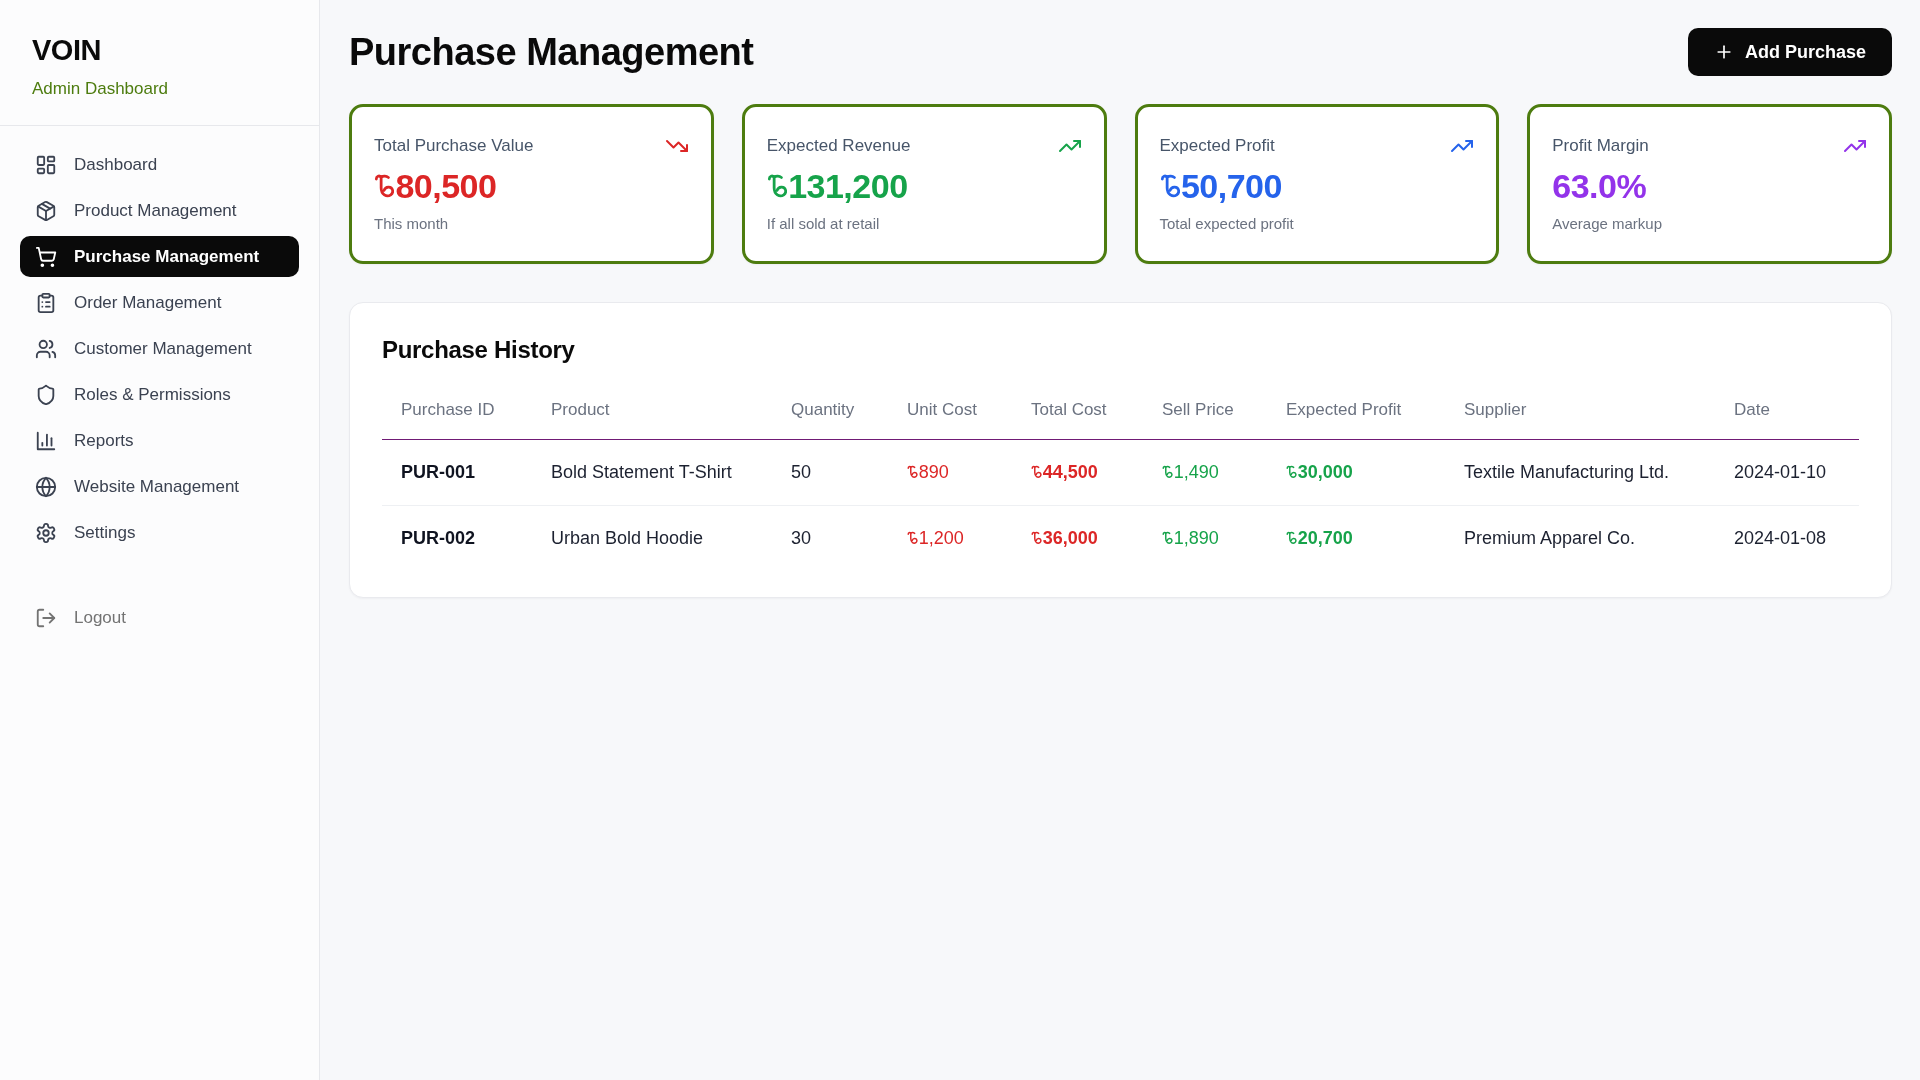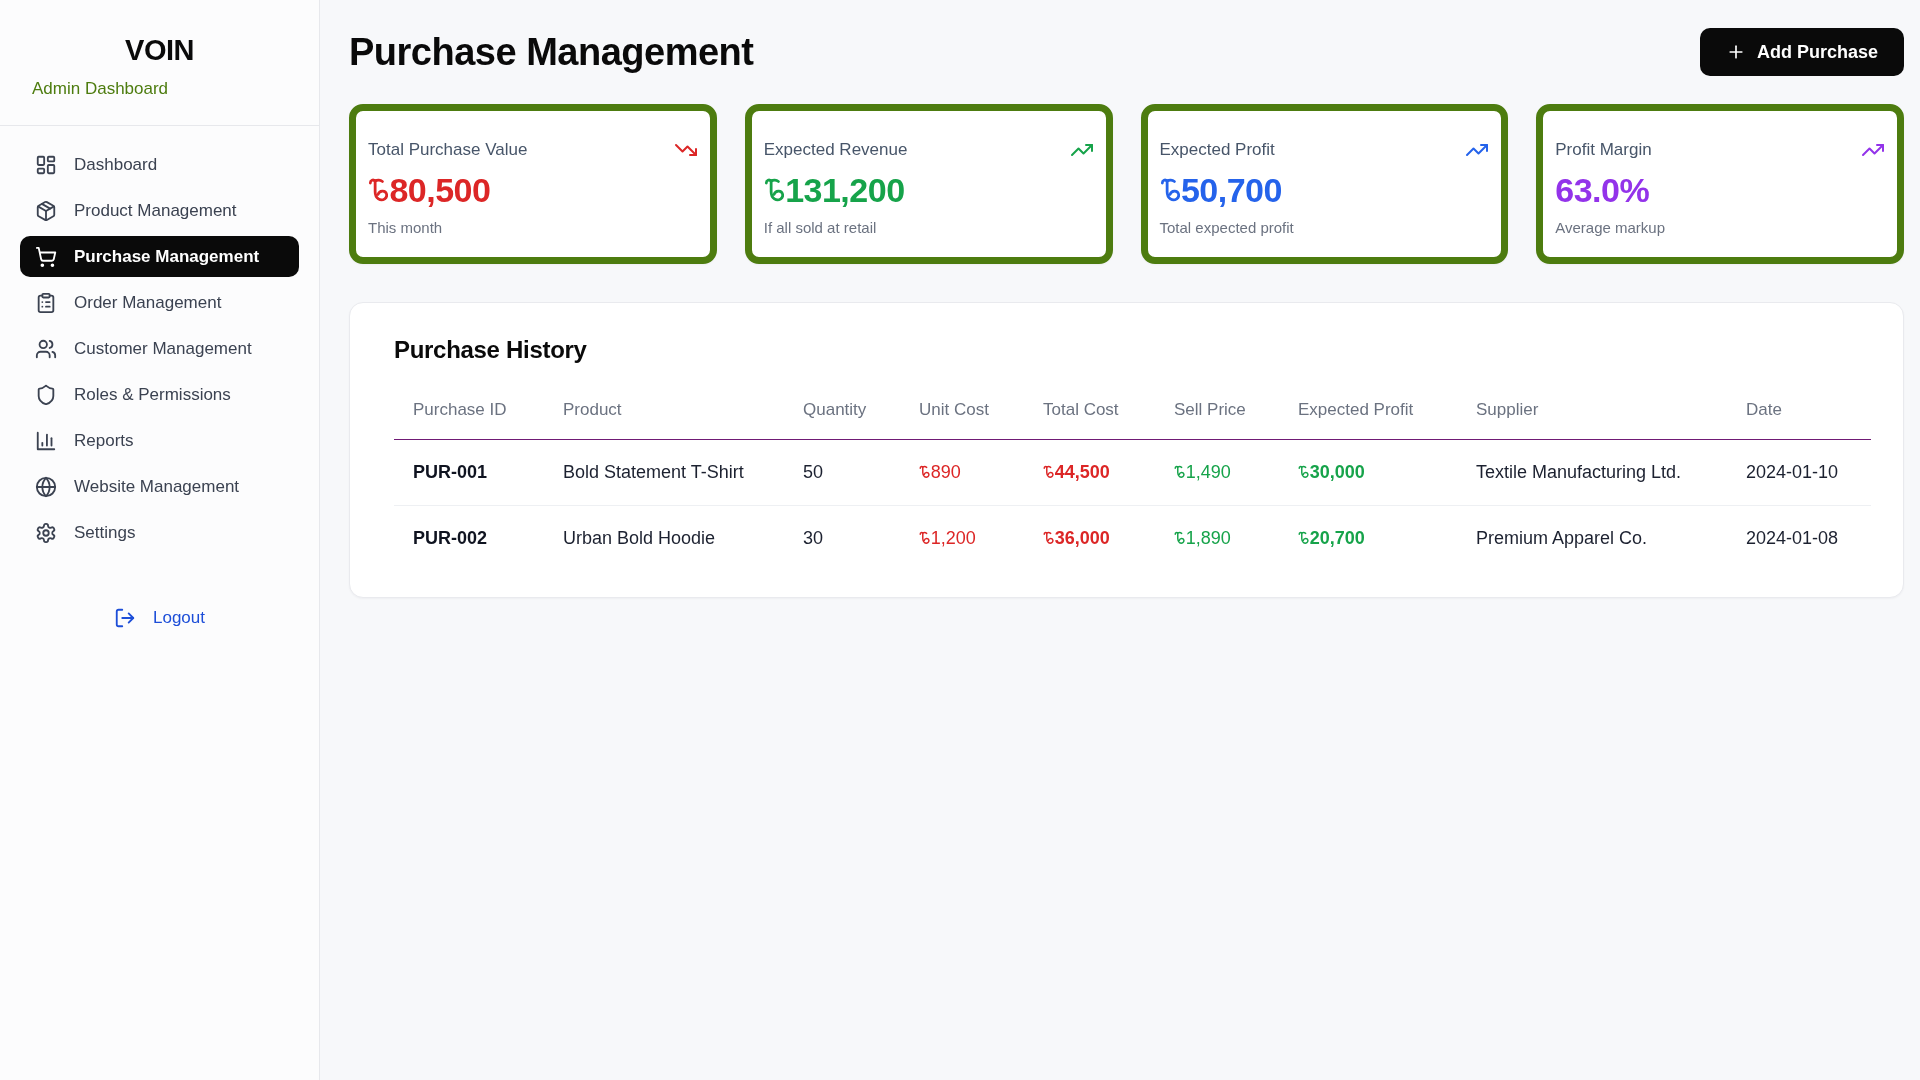--- a/index.html
+++ b/index.html
@@ -11,66 +11,66 @@
     display:flex;
   }
   
   .sidebar {
     width:320px; min-width:320px; height:1080px;
     background:#fcfcfd;
     border-right:1px solid #e7e8ec;
     display:flex; flex-direction:column;
   }
   .brand { padding:34px 32px 26px 32px; }
-  .brand-logo { font-size:29px; font-weight:800; letter-spacing:-0.5px; color:#0a0a0a;text-align:center; }
+  .brand-logo { font-size:29px; font-weight:800; letter-spacing:-0.5px; color:#0a0a0a; }
   .brand-sub { margin-top:12px; font-size:17px; color:#4d7c0f; }
   .sidebar-divider { border:none; border-top:1px solid #e7e8ec; }
   .nav { padding:18px 20px 0 20px; }
   .nav-item {
     display:flex; align-items:center; gap:17px;
     height:41px; padding:0 15px; margin-bottom:5px;
     border-radius:10px; cursor:pointer;
     font-size:17px; color:#3b4251;
   }
   .nav-item svg { width:22px; height:22px; flex:none; }
   .nav-item.active {
     background:#0a0a0a; color:#ffffff; font-weight:600;
   }
-  .nav-item.logout { margin-top:44px; color:#1d4ed8;justify-content:center; }
+  .nav-item.logout { margin-top:44px; color:#737373; }
   
   .main { flex:1; padding:28px 30px 0 29px; }
   .page-header {
     display:flex; align-items:center; justify-content:space-between;
     margin-bottom:28px;
   }
   .page-title { font-size:38px; font-weight:700; color:#0a0a0a; letter-spacing:-0.5px; }
   .add-btn {
     display:flex; align-items:center; gap:11px;
     background:#0a0a0a; color:#ffffff; border:none; cursor:pointer;
     font-family:inherit; font-size:18px; font-weight:600;
     padding:0 26px; height:48px; border-radius:10px;
   }
   .add-btn svg { width:20px; height:20px; }
   
   .cards { display:flex; gap:28px; margin-bottom:38px; }
   .card {
     flex:1; background:#ffffff;
-    border:7px solid #4d7c0f; border-radius:14px;
-    padding:27px 12px; height:160px;
+    border:3px solid #4d7c0f; border-radius:14px;
+    padding:27px 22px; height:160px;
     box-shadow:0 1px 2px rgba(16,24,40,.04);
   }
   .card-top { display:flex; align-items:center; justify-content:space-between; }
   .card-label { font-size:17px; font-weight:500; color:#475569; }
   .card-top svg { width:24px; height:24px; }
   .card-value { font-size:34px; font-weight:700; margin:9px 0 9px 0; letter-spacing:-0.5px; }
   .card-sub { font-size:15px; color:#6b7280; }
   
   .panel {
     background:#ffffff; border:1px solid #e9eaee; border-radius:14px;
-    padding:33px 32px 26px 44px;
+    padding:33px 32px 26px 32px;
     box-shadow:0 1px 2px rgba(16,24,40,.04);
   }
   .panel-title { font-size:24px; font-weight:700; color:#0a0a0a; margin-bottom:24px; letter-spacing:-0.3px; }
   table { width:100%; border-collapse:collapse; table-layout:fixed; }
   th {
     text-align:left; font-weight:400; font-size:17px; color:#6b7280;
     padding:12px 6px 19px 19px;
   }
   thead tr { border-bottom:1px solid #701a75; }
   tbody tr + tr { border-top:1px solid #eef0f3; }

